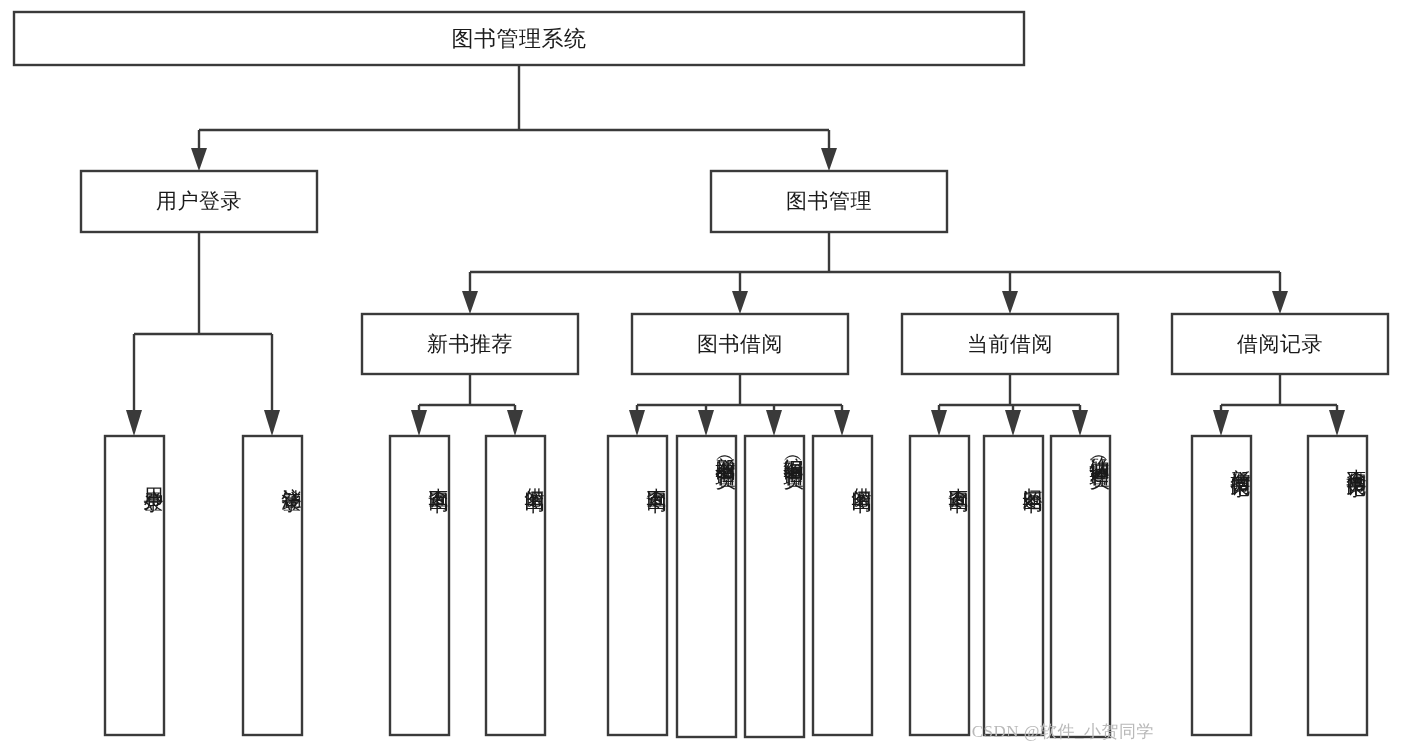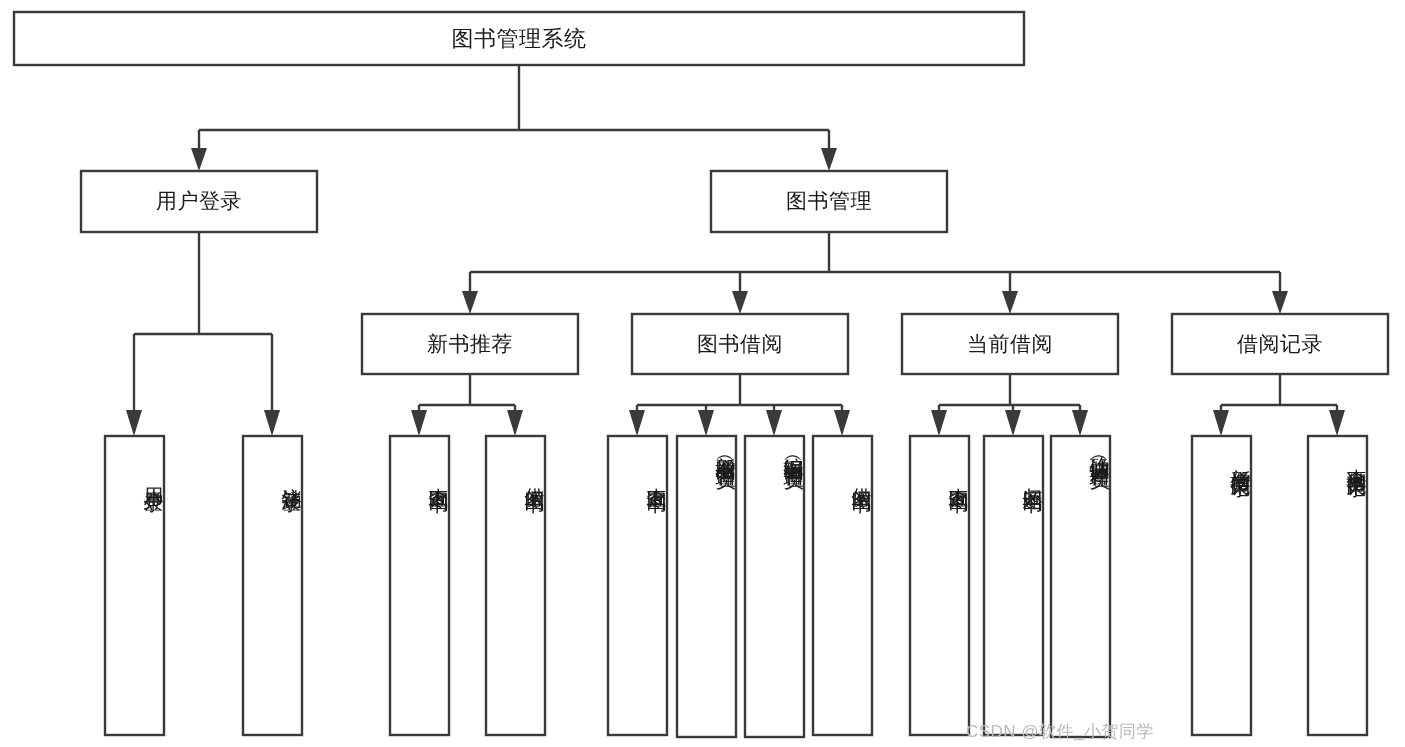--- a/index.html
+++ b/index.html
@@ -67,21 +67,21 @@
     letter-spacing: 2px;
     text-align: center;
     white-space: nowrap;
     pointer-events: none;
     user-select: none;
   }
   #watermark {
     position: absolute;
     right: 10px;
     bottom: 4px;
-    font-family: Liberation Sans, sans-serif;
+    font-family: Liberation Serif, serif;
     font-size: 17px;
     color: #b9b9b9;
     white-space: nowrap;
     letter-spacing: 0.5px;
     text-align: right;
   }
 </style>
 </head>
 <body>
 

